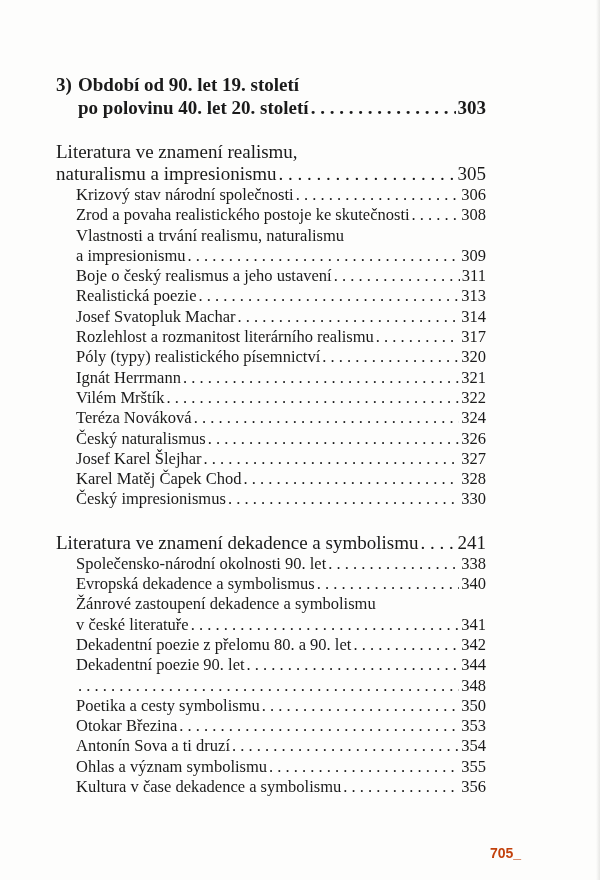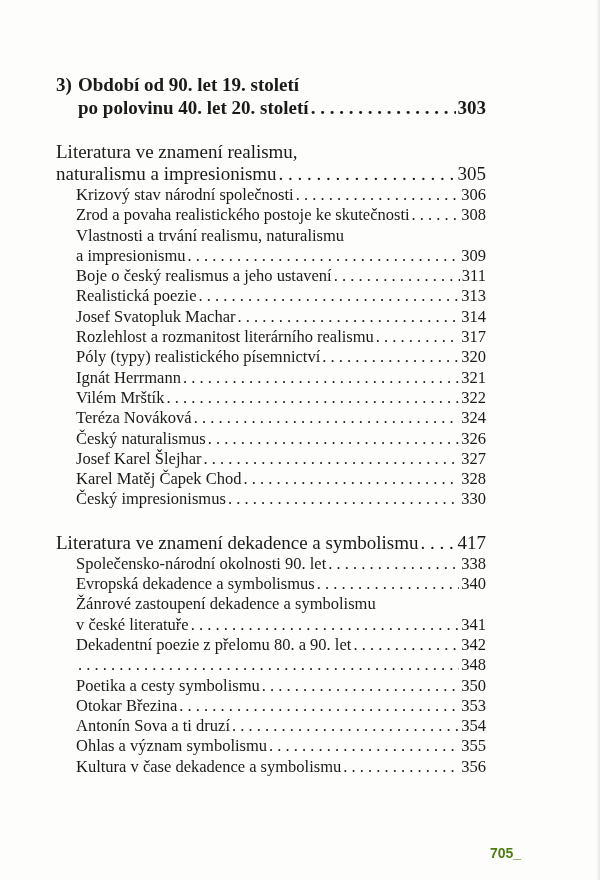--- a/index.html
+++ b/index.html
@@ -28,21 +28,21 @@
   .chapter .leader::after { content: " .  .  .  .  .  .  .  .  .  .  .  .  .  .  .  .  .  .  .  .  .  .  .  .  .  .  .  .  .  .  .  ."; }
   .chapter-block { margin-top: 22px; }
   .chapter-block.second { margin-top: 22px; }
 
   .entry { font-size: 16.5px; line-height: 20.3px; padding-left: 20px; }
   .entry .cont { display: block; }
 
   .footer-num {
     position: absolute; left: 490px; top: 845px;
     font-family: "Liberation Sans", "DejaVu Sans", sans-serif;
-    font-weight: bold; font-size: 14px; color: #4d7c0f;
+    font-weight: bold; font-size: 14px; color: #c2410c;
   }
   .right-edge {
     position: absolute; right: 0; top: 0; width: 4px; height: 880px;
     background: linear-gradient(to right, #fdfdfc, #e8e8e6);
   }
 </style>
 </head>
 <body>
 
 <div class="page">
@@ -175,21 +175,21 @@
           </div>
         </div>
       </div>
   </div>
 
   <div class="chapter-block second" id="ch1">
     <div class="chapter">
       <div class="row">
         <span class="title">Literatura ve znamení dekadence a symbolismu</span>
         <span class="leader"></span>
-        <span class="page-num">417</span>
+        <span class="page-num">241</span>
       </div>
     </div>
     <div class="entries">
         <div class="entry">
           <div class="row">
             <span class="title">Společensko-národní okolnosti 90. let</span>
             <span class="leader"></span>
             <span class="page-num">338</span>
           </div>
         </div>
@@ -206,20 +206,27 @@
             <span class="title">v české literatuře</span>
             <span class="leader"></span>
             <span class="page-num">341</span>
           </div>
         </div>
         <div class="entry">
           <div class="row">
             <span class="title">Dekadentní poezie z přelomu 80. a 90. let</span>
             <span class="leader"></span>
             <span class="page-num">342</span>
+          </div>
+        </div>
+        <div class="entry">
+          <div class="row">
+            <span class="title">Dekadentní poezie 90. let</span>
+            <span class="leader"></span>
+            <span class="page-num">344</span>
           </div>
         </div>
         <div class="entry">
           <div class="row">
             <span class="leader"></span>
             <span class="page-num">348</span>
           </div>
         </div>
         <div class="entry">
           <div class="row">

